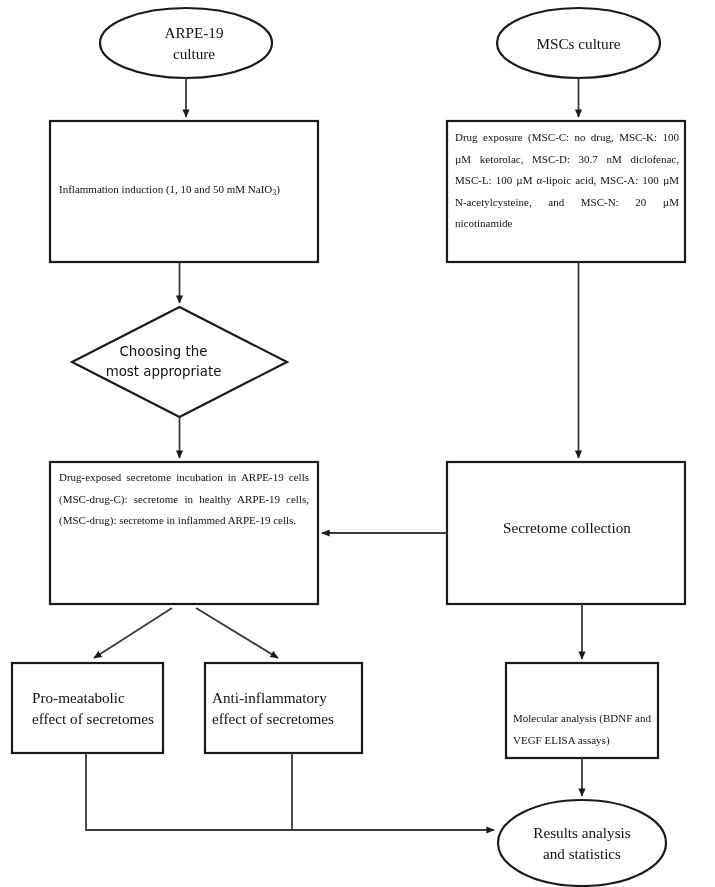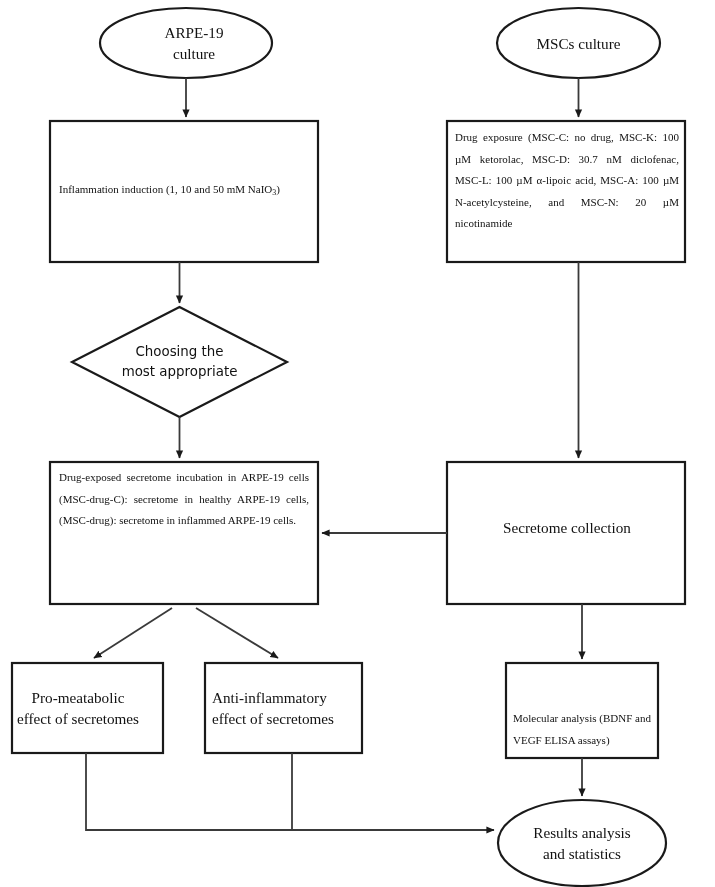--- a/index.html
+++ b/index.html
@@ -141,34 +141,34 @@
   </div>
 
   <div class="node-text serif-justify vcenter" style="left:59px; top:124px; width:250px; height:135px;">
     <div><span>Inflammation induction (1, 10 and 50 mM NaIO</span><sub>3</sub><span>)</span></div>
   </div>
 
   <div class="node-text serif-justify" style="left:455px; top:127px; width:224px; height:132px;">
     <div>Drug exposure (MSC-C: no drug, MSC-K: 100 µM ketorolac, MSC-D: 30.7 nM diclofenac, MSC-L: 100 µM α-lipoic acid, MSC-A: 100 µM N-acetylcysteine, and MSC-N: 20 µM nicotinamide</div>
   </div>
 
-  <div class="node-text sans-center vcenter" style="left:88px; top:322px; width:183px; height:80px;">
+  <div class="node-text sans-center vcenter" style="left:72px; top:322px; width:183px; height:80px;">
     <div>Choosing the</div>
     <div>most appropriate</div>
   </div>
 
   <div class="node-text serif-justify" style="left:59px; top:467px; width:250px; height:133px;">
     <div>Drug-exposed secretome incubation in ARPE-19 cells (MSC-drug-C): secretome in healthy ARPE-19 cells, (MSC-drug): secretome in inflammed ARPE-19 cells.</div>
   </div>
 
   <div class="node-text serif-center vcenter" style="left:455px; top:459px; width:224px; height:136px;">
     <div>Secretome collection</div>
   </div>
 
-  <div class="node-text serif-left vcenter" style="left:8px; top:666px; width:140px; height:84px;align-items:center;">
+  <div class="node-text serif-left vcenter" style="left:32px; top:666px; width:140px; height:84px;">
     <div>Pro-meatabolic</div>
     <div>effect of secretomes</div>
   </div>
 
   <div class="node-text serif-left vcenter" style="left:212px; top:666px; width:146px; height:84px;">
     <div>Anti-inflammatory</div>
     <div>effect of secretomes</div>
   </div>
 
   <div class="node-text serif-justify" style="left:513px; top:668px; width:138px; height:88px;margin-top:40px;">

